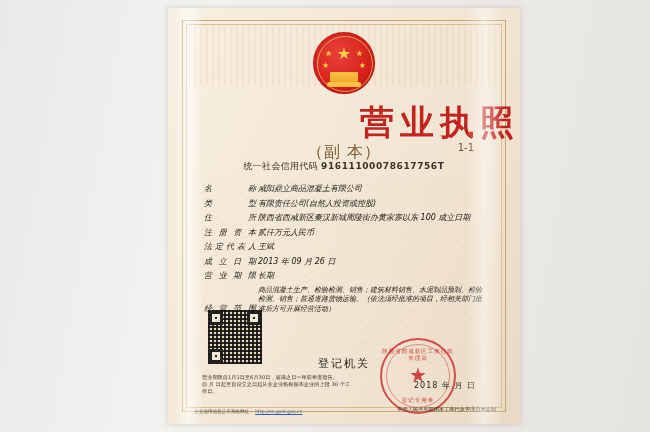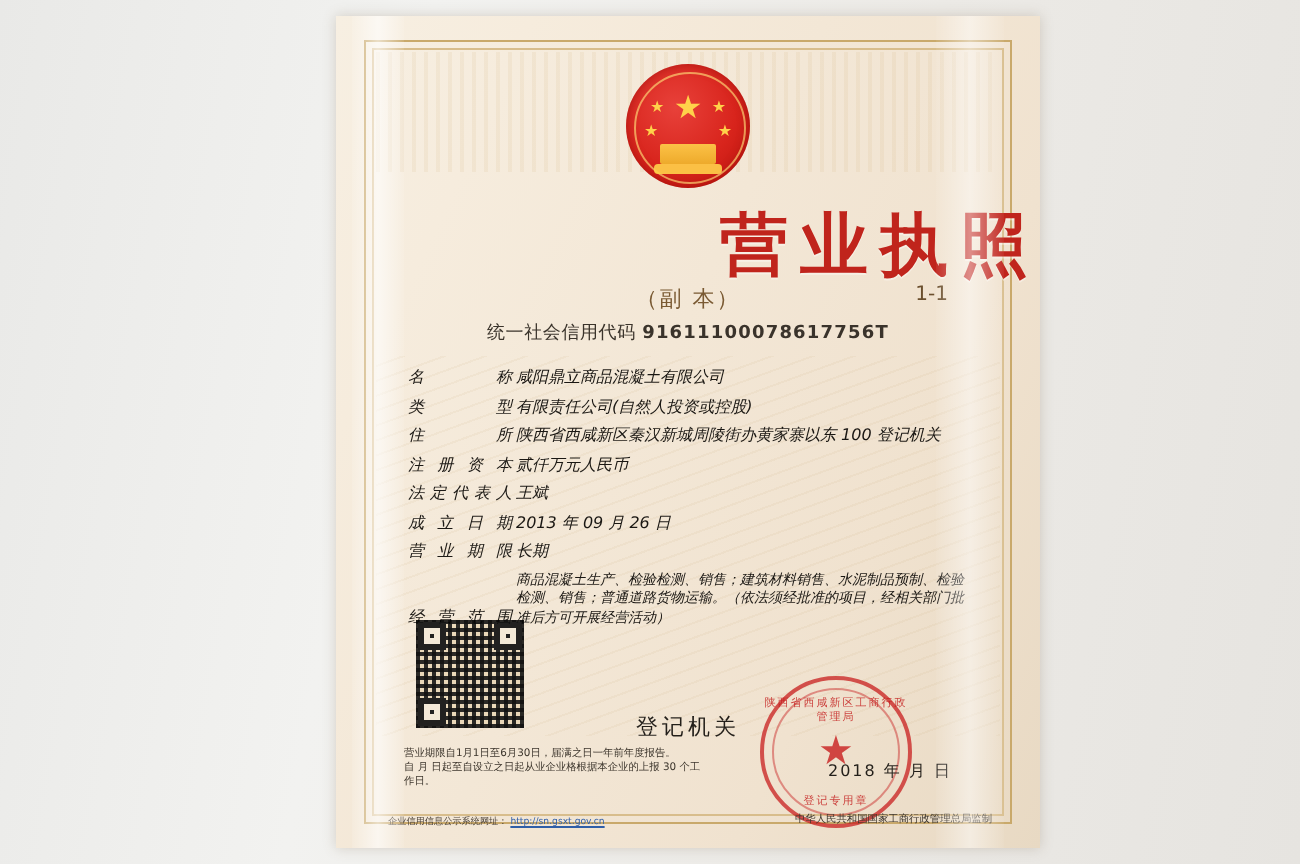--- a/index.html
+++ b/index.html
@@ -146,21 +146,21 @@
     font-weight: bold;
     letter-spacing: 6px;
     color: #c0241c;
     text-shadow: 0 1px 0 rgba(255,255,255,.4);
   }
   .subtitle {
     position: absolute;
     left: 0; right: 0;
     top: 134px;
     text-align: center;
-    font-size: 11px;
+    font-size: 16px;
     color: #7a5a33;
     letter-spacing: 1px;
   }
   .serial {
     position: absolute;
     right: 46px;
     top: 134px;
     font-size: 10px;
     color: #6b4f2d;
   }
@@ -389,21 +389,21 @@
       <div class="row">
         <div class="lbl">名称</div>
         <div class="val">咸阳鼎立商品混凝土有限公司</div>
       </div>
       <div class="row">
         <div class="lbl">类型</div>
         <div class="val">有限责任公司(自然人投资或控股)</div>
       </div>
       <div class="row">
         <div class="lbl">住所</div>
-        <div class="val">陕西省西咸新区秦汉新城周陵街办黄家寨以东 100 登记机关</div>
+        <div class="val">陕西省西咸新区秦汉新城周陵街办黄家寨以东 100 成立日期</div>
       </div>
       <div class="row">
         <div class="lbl">注册资本</div>
         <div class="val">贰仟万元人民币</div>
       </div>
       <div class="row">
         <div class="lbl">法定代表人</div>
         <div class="val">王斌</div>
       </div>
       <div class="row">

